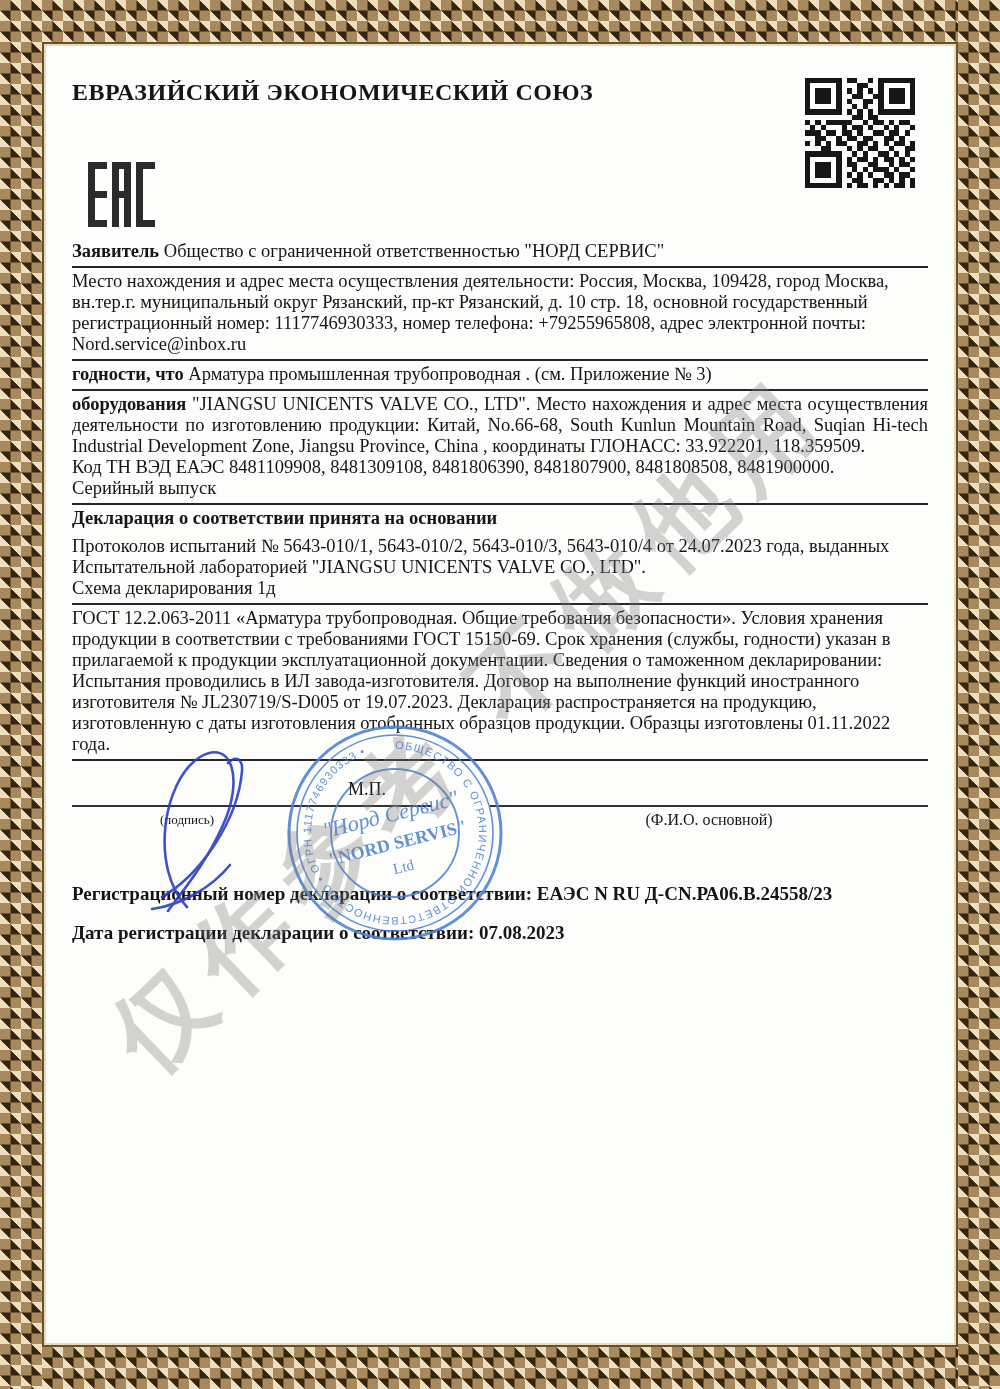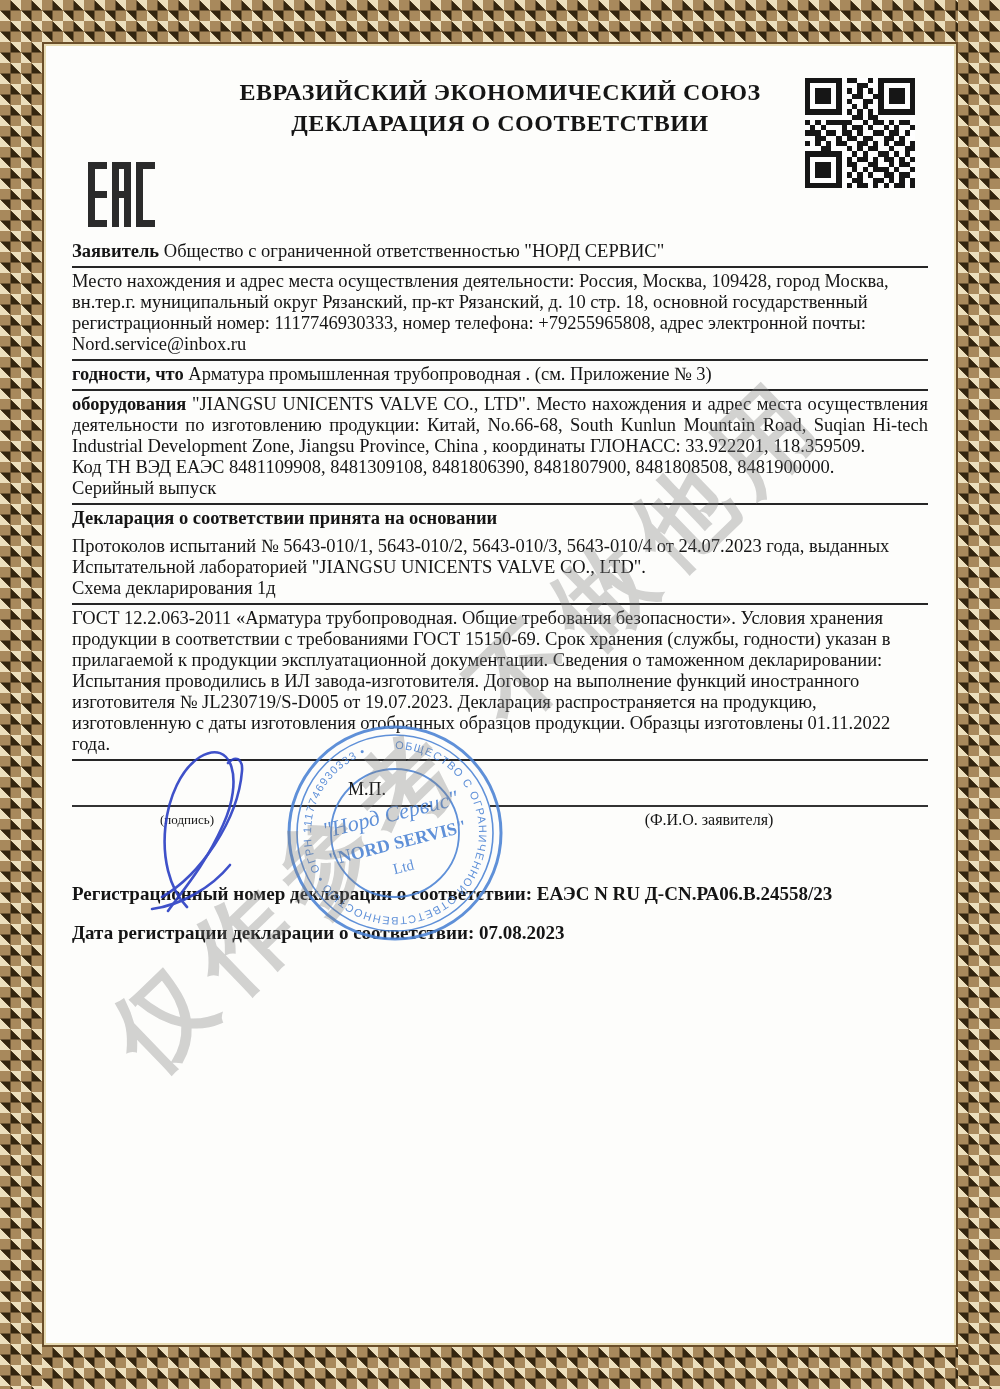--- a/index.html
+++ b/index.html
@@ -12,21 +12,21 @@
         linear-gradient(45deg,#33250f 25%,transparent 25%,transparent 75%,#33250f 75%);
       background-size:21px 21px;background-position:0 0,10.5px 10.5px;z-index:3;}
   .fr-top{left:0;top:0;right:0;height:42px;}
   .fr-bottom{left:0;bottom:0;right:0;height:42px;}
   .fr-left{left:0;top:0;bottom:0;width:42px;}
   .fr-right{right:0;top:0;bottom:0;width:42px;}
   .fr-inner{position:absolute;inset:42px;border:2px solid #6b4f2a;box-shadow:inset 0 0 0 2px #e8dcb4;z-index:3;pointer-events:none;}
   
   .content{position:absolute;left:72px;right:72px;top:62px;z-index:4;font-size:18.5px;line-height:21px;}
   .hdr{position:relative;height:160px;}
-  .t1{margin-top:16px;text-align:center;font-weight:bold;font-size:24px;line-height:28px;letter-spacing:.5px;}
+  .t1{margin-top:16px;font-weight:bold;font-size:24px;line-height:28px;letter-spacing:.5px;}
   .t2{margin-top:3px;text-align:center;font-weight:bold;font-size:24px;line-height:28px;letter-spacing:.5px;}
   .eac{position:absolute;left:16px;top:84px;}
   .qr{position:absolute;right:13px;top:0;width:110px;height:110px;background:#fff;}
   .qrm{position:absolute;width:5.24px;height:5.24px;background:#161616;}
   .row{padding:3px 0 4px 0;border-bottom:2px solid #262626;}
   .row.noline{border-bottom:none;}
   .just{text-align:justify;}
   b{font-weight:bold;}
   
   .sig{position:relative;height:112px;border-bottom:none;}
@@ -55,21 +55,20 @@
   <div class="fr fr-left"></div>
   <div class="fr fr-right"></div>
   <div class="fr-inner"></div>
 
   <div class="watermark">仅作参考 不做他用</div>
 
   <div class="content">
 
     <div class="hdr">
       <div class="t1">ЕВРАЗИЙСКИЙ ЭКОНОМИЧЕСКИЙ СОЮЗ</div>
-      <div class="t2">ДЕКЛАРАЦИЯ О СООТВЕТСТВИИ</div>
 
       <div class="eac">
         <svg width="68" height="66" viewBox="0 0 68 66">
           <g fill="#2b2b2b">
             <rect x="0" y="0" width="7" height="65"></rect>
               <rect x="0" y="0" width="19" height="7"></rect>
             <rect x="0" y="29" width="19" height="7"></rect>
               <rect x="0" y="58" width="19" height="7"></rect>
             <rect x="24" y="0" width="7" height="65"></rect>
               <rect x="36" y="0" width="7" height="65"></rect>
@@ -387,20 +386,20 @@
           <text x="110" y="98" font-size="22" font-style="italic" font-family="Liberation Serif, serif">"Норд Сервис"</text>
           <text x="110" y="126" font-size="18" font-weight="bold" font-family="Liberation Serif, serif">"NORD SERVIS"</text>
           <text x="110" y="150" font-size="15" font-family="Liberation Serif, serif">Ltd</text>
         </g>
       </svg>
 
       <div class="sig-line-left"></div>
       <div class="sig-cap-left">(подпись)</div>
       <div class="mp">М.П.</div>
       <div class="sig-line-right"></div>
-      <div class="name-cap">(Ф.И.О. заявителя)</div>
+      <div class="name-cap">(Ф.И.О. основной)</div>
     </div>
 
     <div class="footer-line">Регистрационный номер декларации о соответствии: ЕАЭС N RU Д-CN.РА06.В.24558/23</div>
     <div class="footer-line">Дата регистрации декларации о соответствии: 07.08.2023</div>
 
   </div>
 </div>
 
 </body></html>

